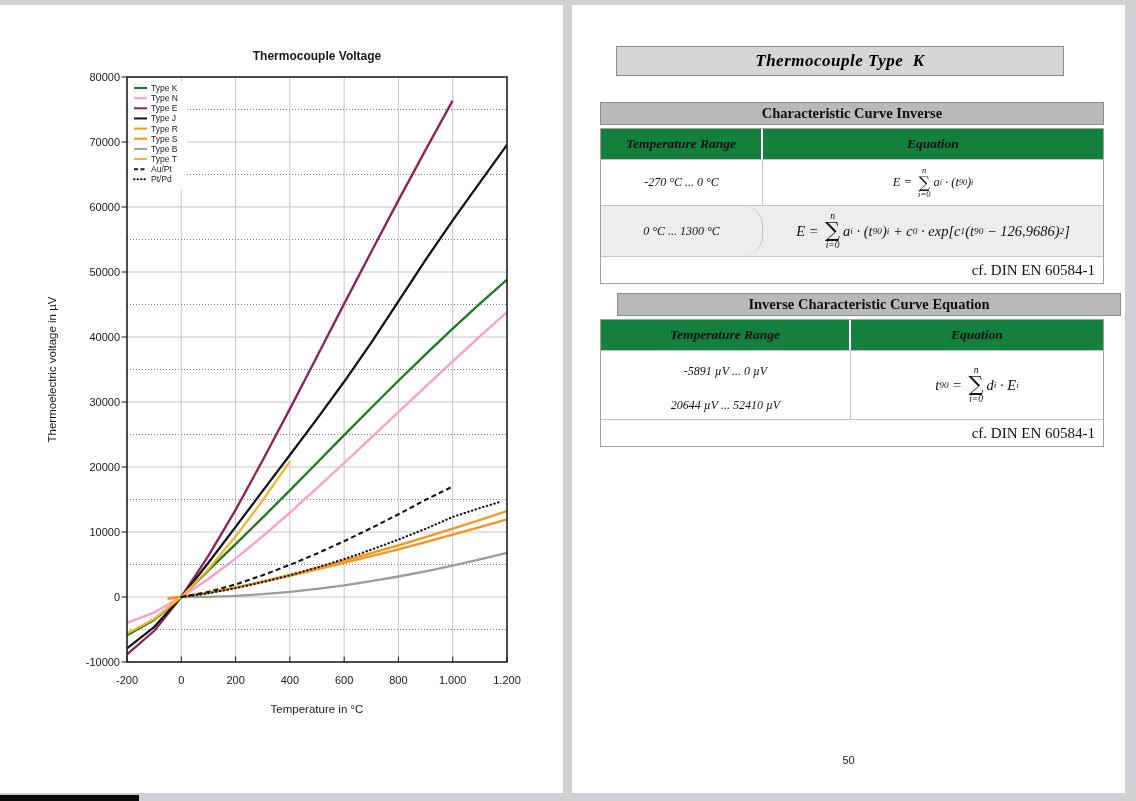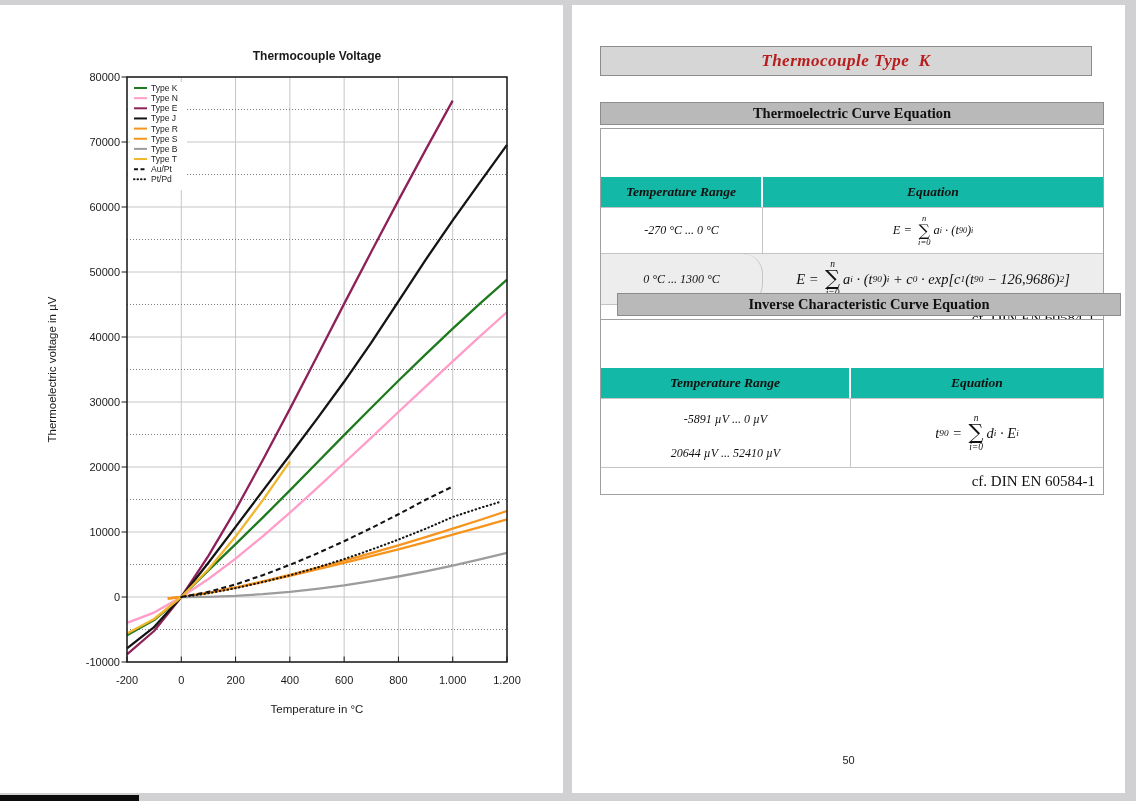--- a/index.html
+++ b/index.html
@@ -4,29 +4,29 @@
 <style>
   html,body{margin:0;padding:0;}
   body{background:#d1d1d3;font-family:"Liberation Sans",sans-serif;}
   .viewport{position:relative;width:1136px;height:801px;background:#d1d1d3;overflow:hidden;}
   .page{position:absolute;background:#ffffff;}
   .page-left{left:0;top:5px;width:563px;height:788px;}
   .page-right{left:572px;top:5px;width:553px;height:788px;}
   .page-number{position:absolute;width:100%;top:749px;text-align:center;font-size:11px;color:#222;}
 
   
-  .title-bar{position:absolute;left:28px;top:41px;width:492px;height:30px;background:#d6d6d6;
+  .title-bar{position:absolute;left:44px;top:41px;width:448px;height:30px;background:#d6d6d6;
     border:1.5px solid #8c8c8c;box-sizing:border-box;display:flex;align-items:center;justify-content:center;
-    font-family:"Liberation Serif",serif;font-weight:bold;font-style:italic;font-size:17px;color:#b91c1c;letter-spacing:0.5px;}
+    font-family:"Liberation Serif",serif;font-weight:bold;font-style:italic;font-size:17px;color:#000000;letter-spacing:0.5px;}
   .section-bar{position:absolute;left:28px;width:504px;height:23px;background:#b9b9b9;
     border:1px solid #8c8c8c;box-sizing:border-box;display:flex;align-items:center;justify-content:center;
     font-family:"Liberation Serif",serif;font-weight:bold;font-size:14.5px;color:#111;}
   .tbl{position:absolute;left:28px;width:504px;background:#fff;border:1px solid #a0a0a0;box-sizing:border-box;
     font-family:"Liberation Serif",serif;color:#111;}
-  .thead{display:grid;background:#14b8a6;margin-top:48px;}
+  .thead{display:grid;background:#15803d;}
   .th{display:flex;align-items:center;justify-content:center;font-weight:bold;font-style:italic;font-size:13.5px;}
   .th.first{border-right:2px solid #ffffff;}
   .trow{display:grid;border-top:1px solid #c4c4c4;}
   .td{display:flex;align-items:center;justify-content:center;box-sizing:border-box;}
   .range{font-style:italic;font-size:12px;}
   .shade{background:#ededed;}
   .tfoot{border-top:1px solid #c4c4c4;text-align:right;font-size:15px;padding:5px 8px 4px 0;}
 
   
   .eq{font-style:italic;font-family:"Liberation Serif",serif;display:flex;align-items:center;justify-content:center;}
@@ -148,21 +148,21 @@
         <text x="317" y="55" text-anchor="middle" font-size="12" fill="#1a1a1a" font-family="&quot;Liberation Sans&quot;, sans-serif" font-weight="bold">Thermocouple Voltage</text>
         <text x="317" y="708" text-anchor="middle" font-size="11.5" fill="#1a1a1a" font-family="&quot;Liberation Sans&quot;, sans-serif" font-weight="normal">Temperature in °C</text>
         <text x="56" y="364.5" text-anchor="middle" font-size="11.5" fill="#1a1a1a" font-family="&quot;Liberation Sans&quot;, sans-serif" font-weight="normal" transform="rotate(-90 56 364.5)">Thermoelectric voltage in µV</text>
       </svg>
   </div>
 
   <div class="page page-right">
 
     <div class="title-bar">Thermocouple Type&nbsp; K</div>
 
-    <div class="section-bar" style="top:97px;">Thermoelectric Curve Equation</div>
+    <div class="section-bar" style="top:97px;">Characteristic Curve Inverse</div>
 
     <div class="tbl" style="top:123px;">
       <div class="thead" style="grid-template-columns:162px 1fr;height:30px;">
         <div class="th first">Temperature Range</div>
         <div class="th">Equation</div>
       </div>
       <div class="trow" style="grid-template-columns:162px 1fr;height:45px;">
         <div class="td range" style="border-right:1px solid #c4c4c4;">-270 °C ... 0 °C</div>
         <div class="td eq eq-s">
             <span>E = </span>

